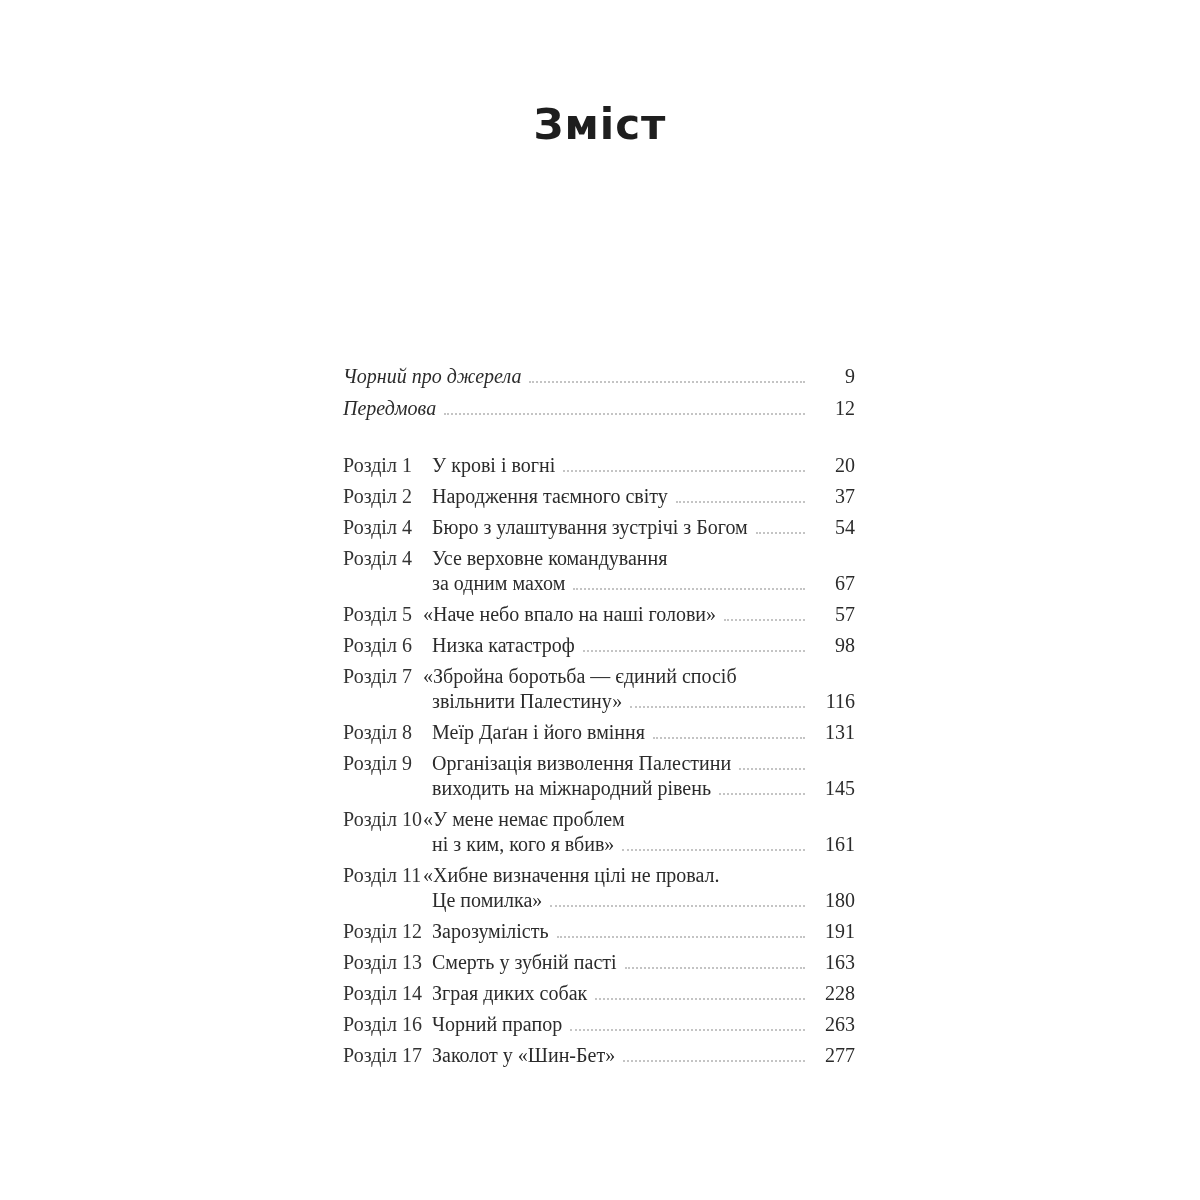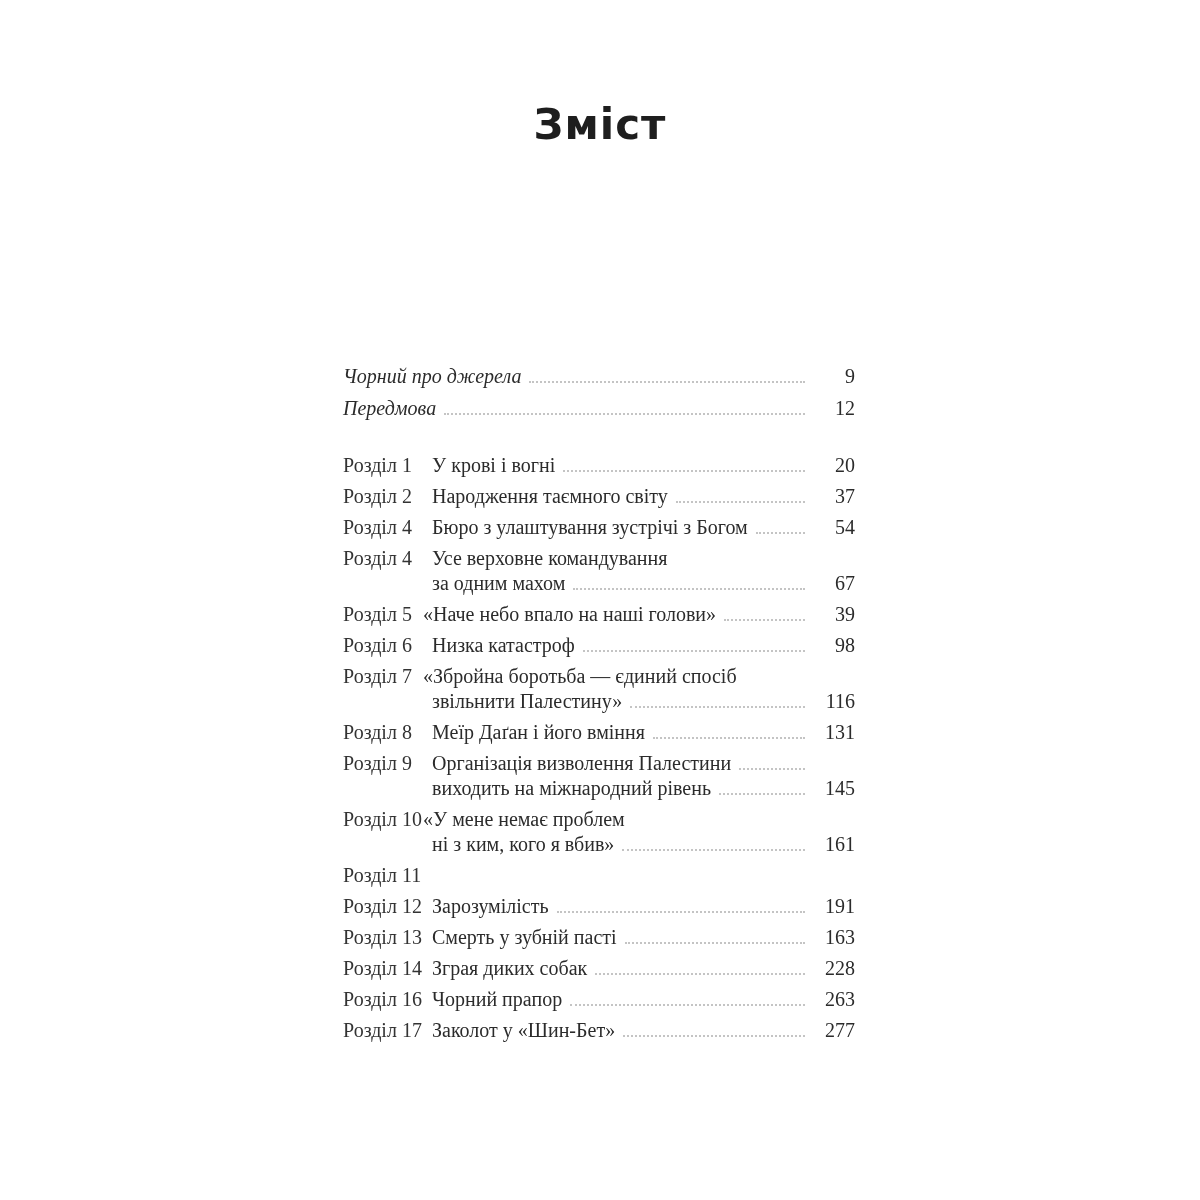--- a/index.html
+++ b/index.html
@@ -160,21 +160,21 @@
             </div>
 </div>
   </div>
 
   <div class="ch-row">
     <span class="ch-label">Розділ 5</span>
     <div class="ch-lines">
   <div class="line">
     <span class="ch-title hang">«Наче небо впало на наші голови»</span>
   <span class="leader"></span>
-              <span class="pagenum">39</span>
+              <span class="pagenum">57</span>
             </div>
 </div>
   </div>
 
   <div class="ch-row">
     <span class="ch-label">Розділ 6</span>
     <div class="ch-lines">
   <div class="line">
     <span class="ch-title">Низка катастроф</span>
   <span class="leader"></span>
@@ -236,20 +236,31 @@
   <div class="line">
     <span class="ch-title">ні з ким, кого я вбив»</span>
   <span class="leader"></span>
               <span class="pagenum">161</span>
             </div>
 </div>
   </div>
 
   <div class="ch-row">
     <span class="ch-label">Розділ 11</span>
+    <div class="ch-lines">
+  <div class="line">
+    <span class="ch-title hang">«Хибне визначення цілі не провал.</span>
+  </div>
+
+  <div class="line">
+    <span class="ch-title">Це помилка»</span>
+  <span class="leader"></span>
+              <span class="pagenum">180</span>
+            </div>
+</div>
   </div>
 
   <div class="ch-row">
     <span class="ch-label">Розділ 12</span>
     <div class="ch-lines">
   <div class="line">
     <span class="ch-title">Зарозумілість</span>
   <span class="leader"></span>
               <span class="pagenum">191</span>
             </div>

